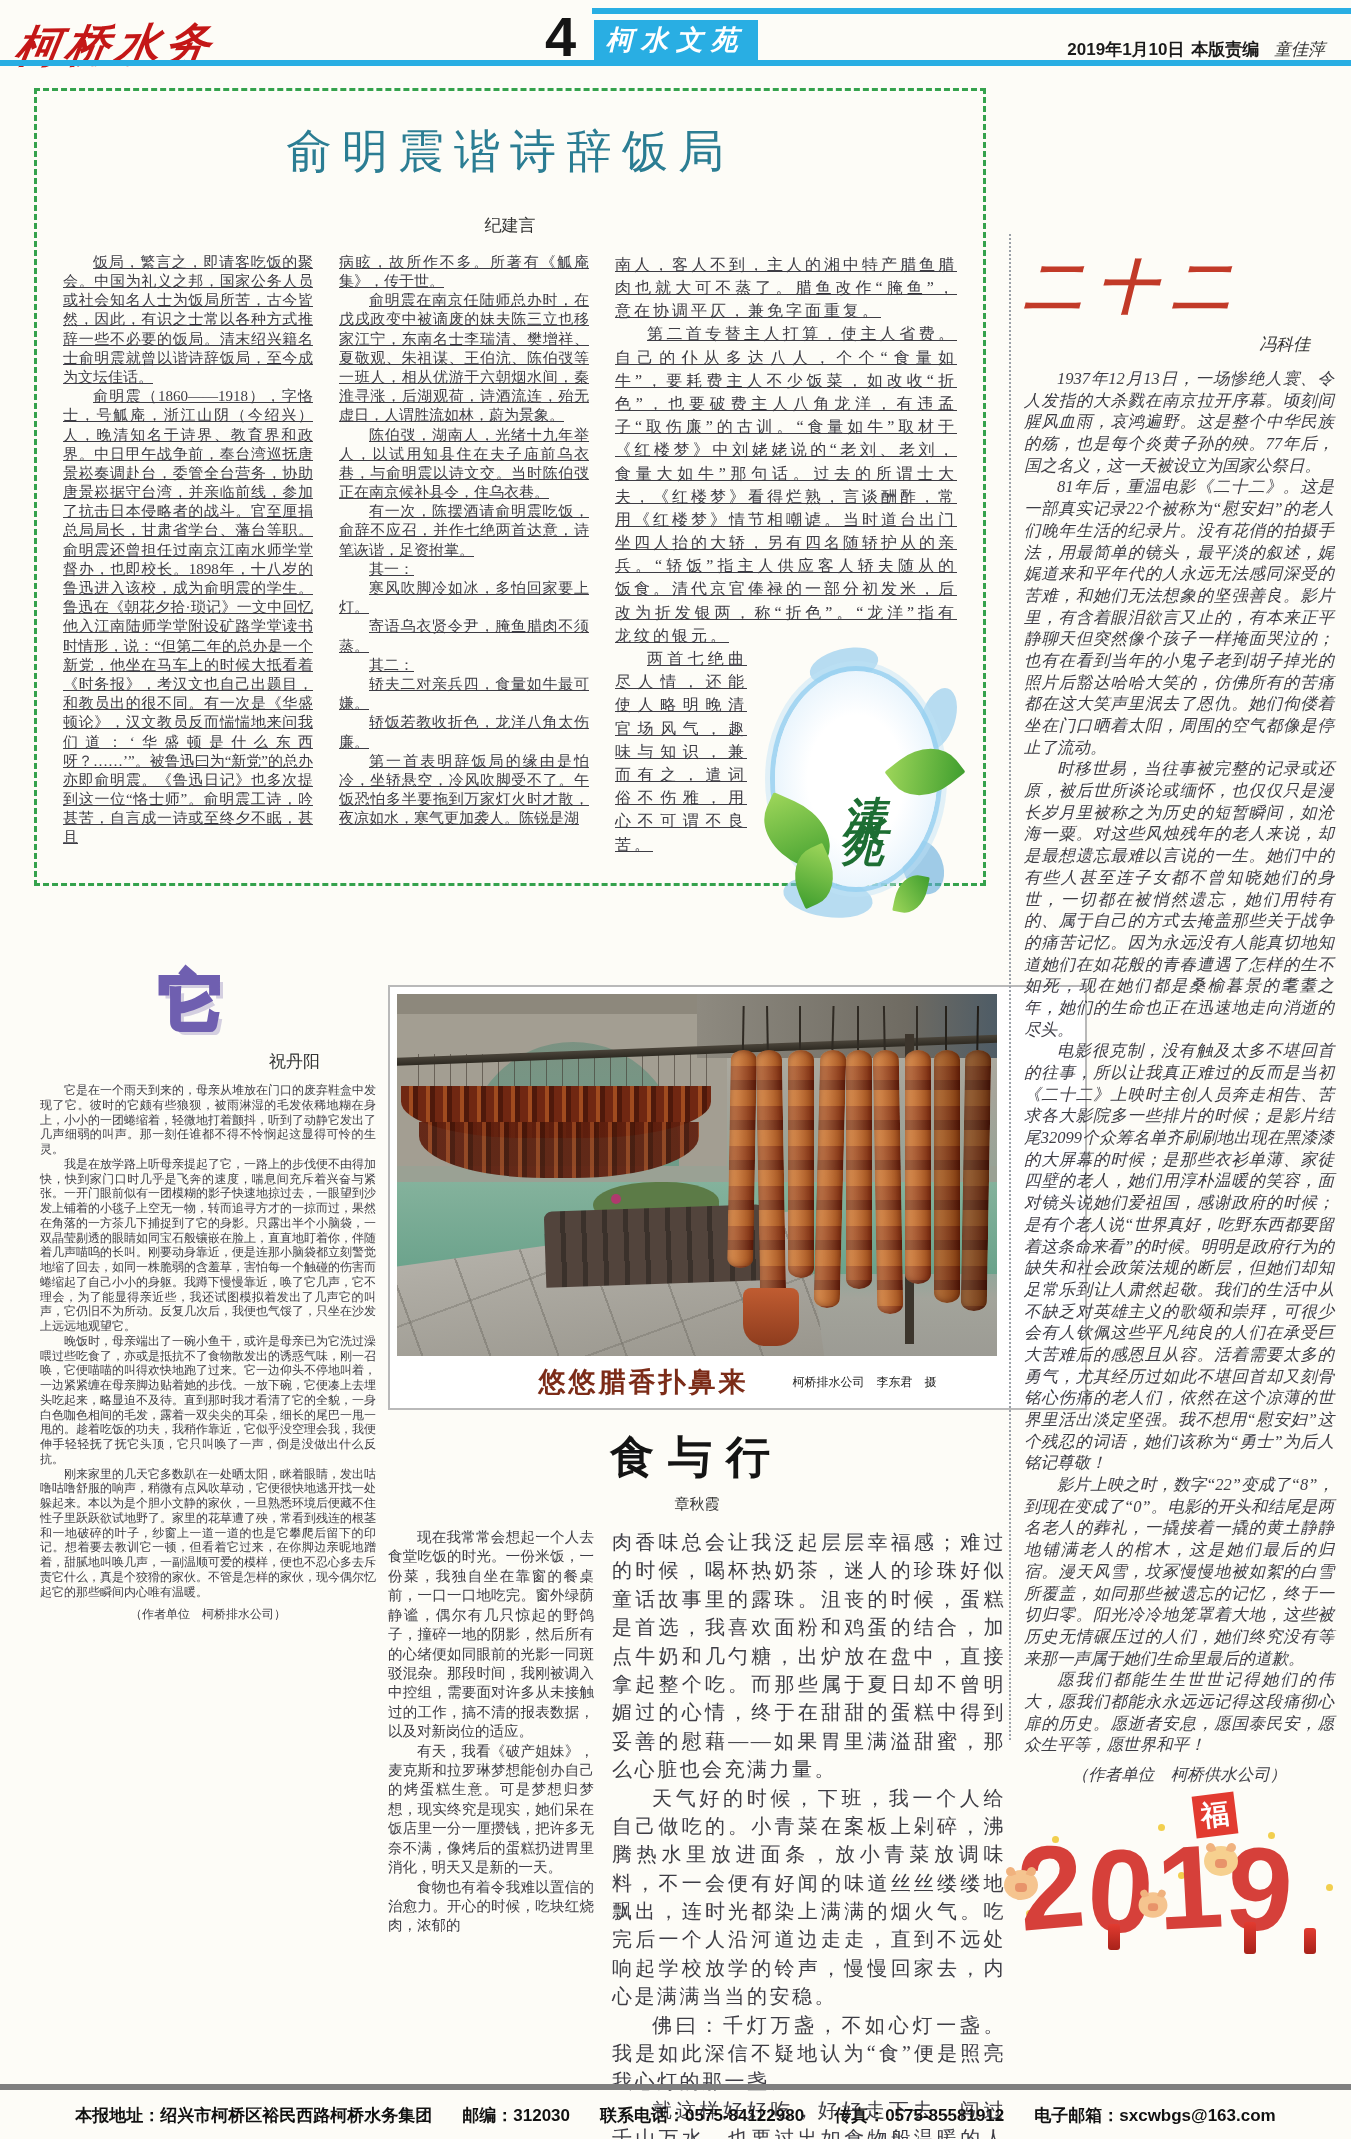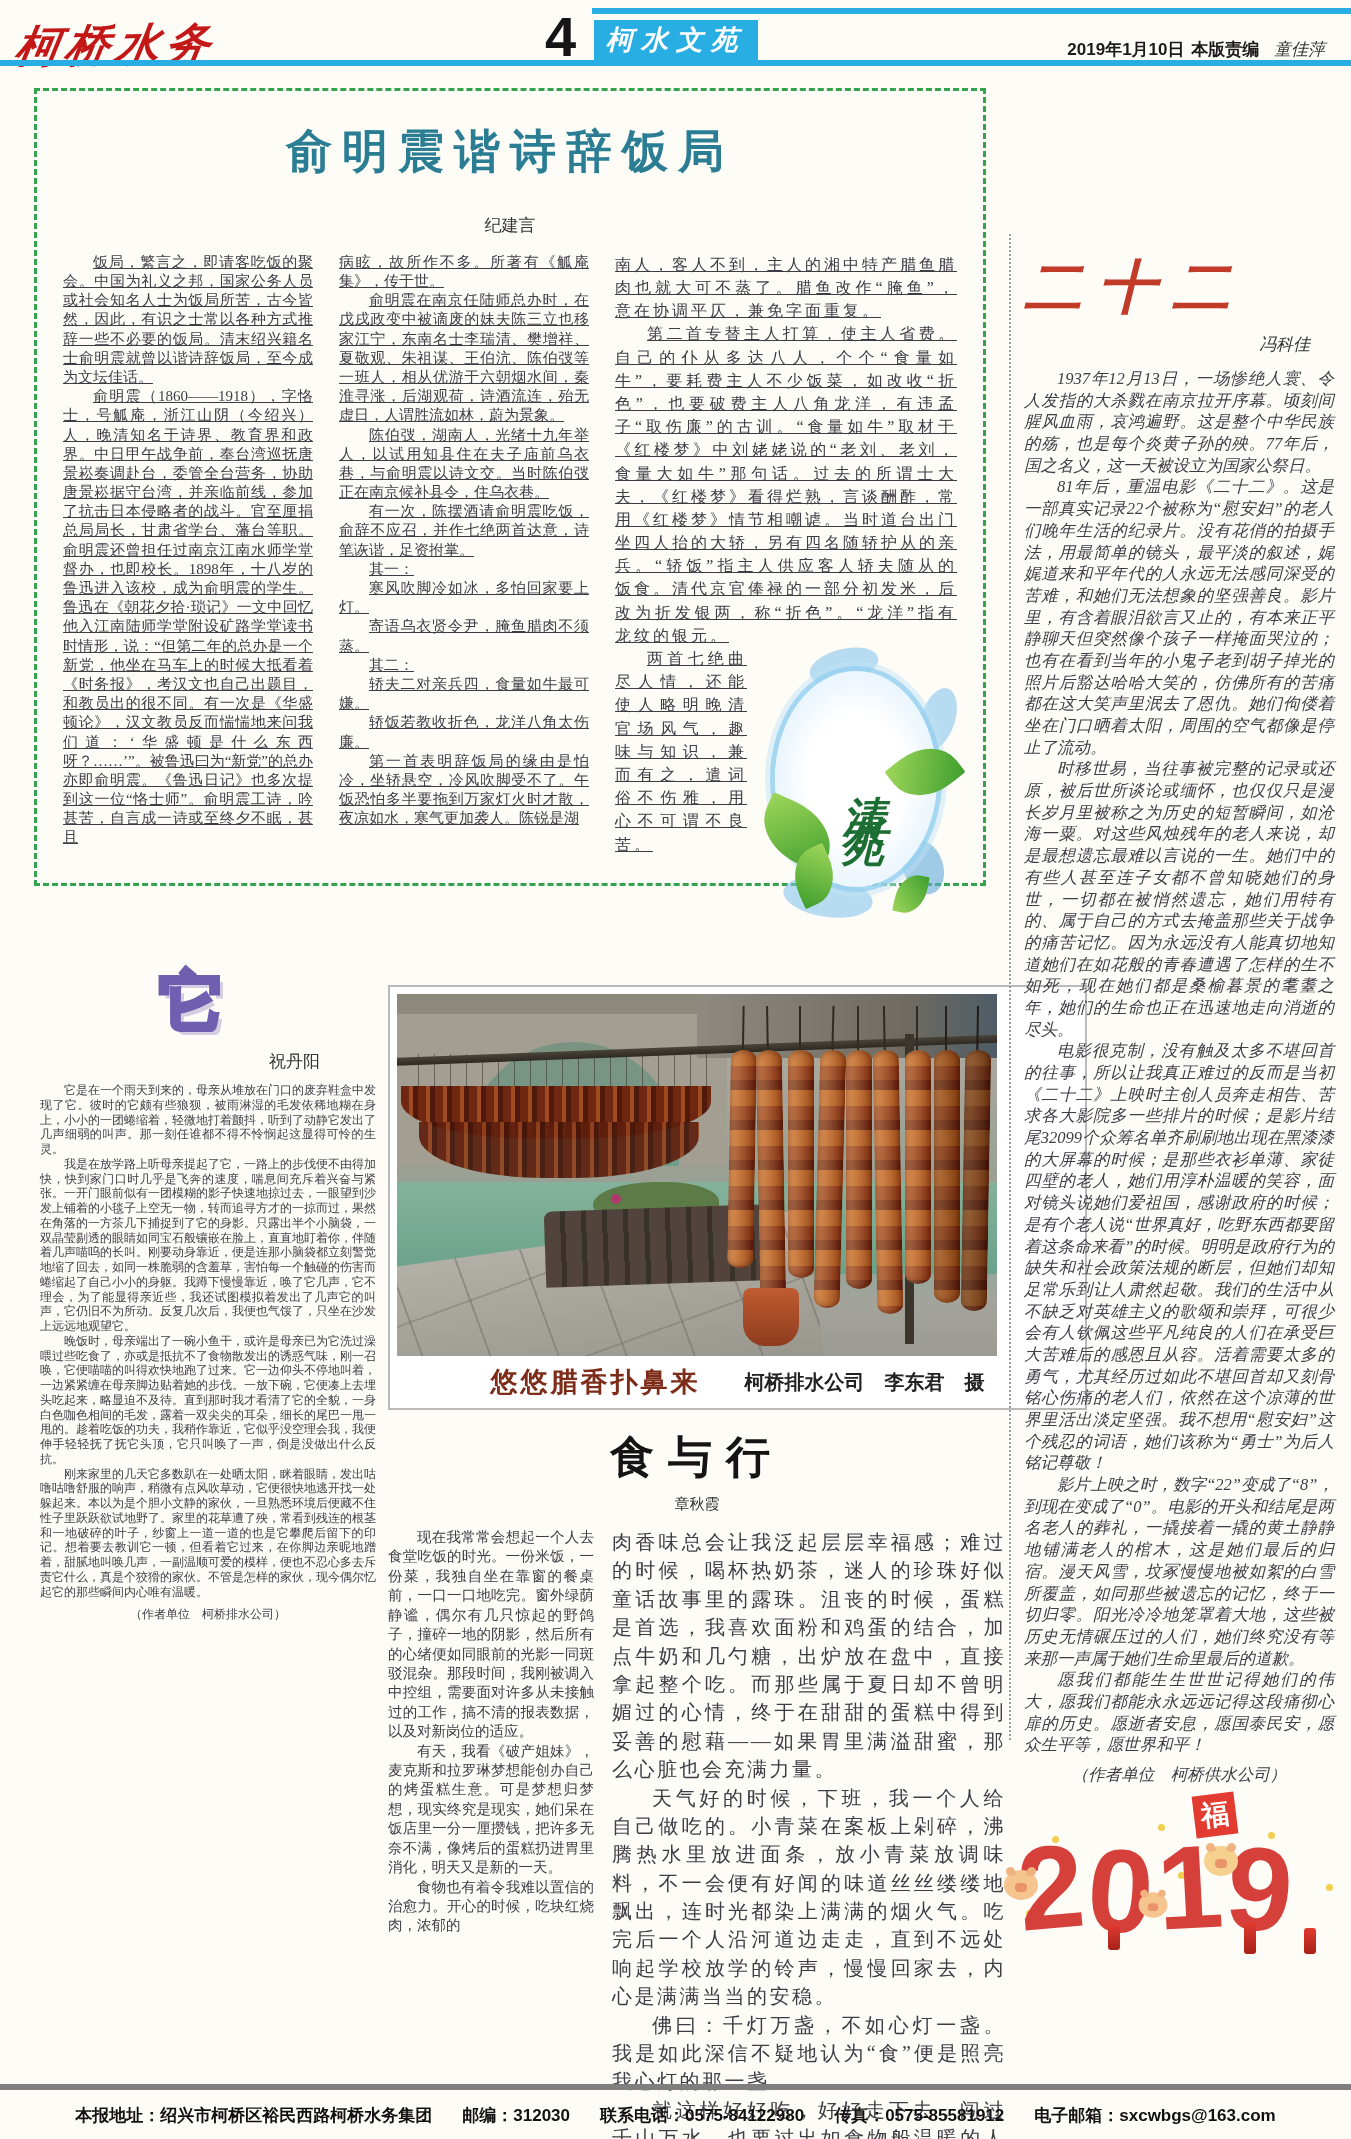--- a/index.html
+++ b/index.html
@@ -21,21 +21,21 @@
             font-size:17px;font-weight:700;color:#1a1a1a;}
   .date-line .editor-name{font-family:"Liberation Serif",serif;font-weight:400;font-style:italic;
             margin-left:10px;color:#333;}
   .date-line .ed-label{margin-left:2px;}
   .rule-main{position:absolute;left:0;top:60px;width:1351px;height:6px;background:#29aee3;}
 
   
   .box{position:absolute;left:34px;top:88px;width:952px;height:798px;box-sizing:border-box;
        border:3px dashed #35a24d;padding:0 26px;}
   .box-title{margin-top:30px;text-align:center;font-family:"Liberation Sans",sans-serif;
-       font-size:46px;font-weight:700;color:#2b7d93;letter-spacing:10px;}
+       font-size:46px;font-weight:400;color:#2b7d93;letter-spacing:10px;}
   .box-author{text-align:center;margin-top:14px;font-size:17px;color:#333;}
   .box-body{display:flex;gap:26px;margin-top:16px;text-decoration:underline;}
   .box-col{flex:0 0 250px;font-size:15px;line-height:1.28;text-align:justify;}
   .box-col.wide{flex:1;font-size:16px;line-height:1.45;letter-spacing:3px;}
   .para{margin:0;text-align:justify;}
   .ind{text-indent:2em;}
   .credit{text-align:center;text-indent:0;margin-top:8px;}
 
   
   .stamp{position:relative;float:right;width:200px;height:272px;margin:0 0 0 10px;}
@@ -110,21 +110,21 @@
   .strip:nth-child(4){height:95%;transform:rotate(1.5deg);}
   .strip:nth-child(5){height:88%;}
   .strip:nth-child(6){height:97%;transform:rotate(-1deg);}
   .strip:nth-child(7){height:86%;}
   .strip:nth-child(8){height:93%;filter:brightness(.8) saturate(1.1);}
   .strip:nth-child(9){height:96%;filter:brightness(.7);transform:rotate(1deg);}
   .pot{position:absolute;left:346px;bottom:10px;width:56px;height:58px;border-radius:8px 8px 22px 22px;
        background:linear-gradient(#c05c31,#8e3c1e);}
   .caption{height:52px;display:flex;align-items:center;justify-content:center;gap:44px;background:#fff;}
   .cap-title{font-family:"Liberation Sans",sans-serif;font-size:27px;font-weight:900;color:#7c2c18;letter-spacing:3px;}
-  .cap-credit{font-size:20px;color:#222;font-weight:bold;}
+  .cap-credit{font-size:12px;color:#222;}
 
   
   .art-food{position:absolute;left:388px;top:1428px;width:618px;}
   .food-title{text-align:center;font-family:"Liberation Sans",sans-serif;font-size:44px;font-weight:900;
        color:#141414;letter-spacing:14px;}
   .food-author{text-align:center;font-size:15px;margin-top:8px;color:#333;}
   .food-cols{display:flex;gap:18px;margin-top:14px;}
   .food-c1{flex:0 0 206px;font-size:14.5px;line-height:1.34;}
   .food-c2{flex:1;font-size:20px;line-height:1.42;letter-spacing:2.5px;}
   .food-c2 .credit{text-align:right;padding-right:28px;}

